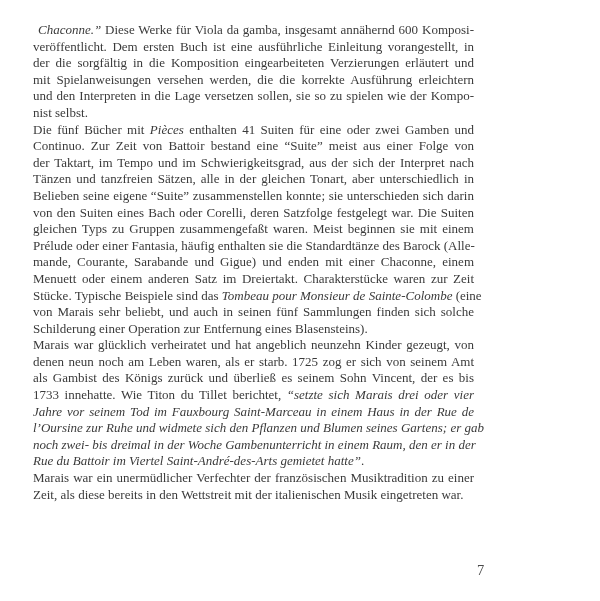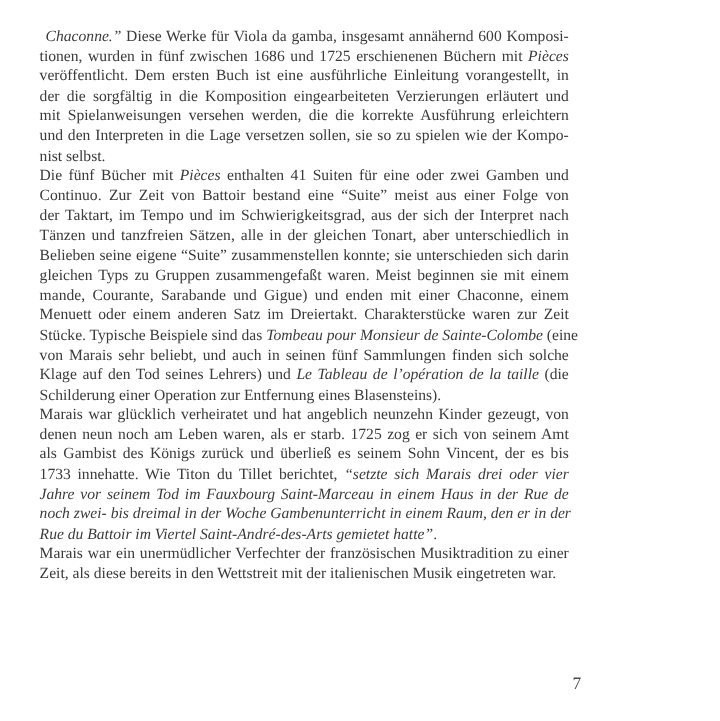--- a/index.html
+++ b/index.html
@@ -51,47 +51,48 @@
     color: #4a4a4a;
   }
 </style>
 </head>
 <body>
 
 <div class="page">
   <div class="text-block">
       <div class="paragraph">
         <div class="line" style="text-indent: 5px;"><span class="it">Chaconne.”</span><span class="rm"> Diese Werke für Viola da gamba, insgesamt annähernd 600 Komposi-</span></div>
-        <div class="line"><span class="rm">tionen, wurden in fünf zwischen 1686 und 1725 erschienenen Büchern mit </span><span class="it">Pièces</span></div>
         <div class="line"><span class="rm">veröffentlicht. Dem ersten Buch ist eine ausführliche Einleitung vorangestellt, in</span></div>
         <div class="line"><span class="rm">der die sorgfältig in die Komposition eingearbeiteten Verzierungen erläutert und</span></div>
         <div class="line"><span class="rm">mit Spielanweisungen versehen werden, die die korrekte Ausführung erleichtern</span></div>
         <div class="line"><span class="rm">und den Interpreten in die Lage versetzen sollen, sie so zu spielen wie der Kompo-</span></div>
         <div class="line last"><span class="rm">nist selbst.</span></div>
       </div>
       <div class="paragraph">
         <div class="line"><span class="rm">Die fünf Bücher mit </span><span class="it">Pièces</span><span class="rm"> enthalten 41 Suiten für eine oder zwei Gamben und</span></div>
         <div class="line"><span class="rm">Continuo. Zur Zeit von Battoir bestand eine “Suite” meist aus einer Folge von</span></div>
         <div class="line"><span class="rm">der Taktart, im Tempo und im Schwierigkeitsgrad, aus der sich der Interpret nach</span></div>
         <div class="line"><span class="rm">Tänzen und tanzfreien Sätzen, alle in der gleichen Tonart, aber unterschiedlich in</span></div>
         <div class="line"><span class="rm">Belieben seine eigene “Suite” zusammenstellen konnte; sie unterschieden sich darin</span></div>
+        <div class="line"><span class="rm">von den Suiten eines Bach oder Corelli, deren Satzfolge festgelegt war. Die Suiten</span></div>
         <div class="line"><span class="rm">gleichen Typs zu Gruppen zusammengefaßt waren. Meist beginnen sie mit einem</span></div>
+        <div class="line"><span class="rm">Prélude oder einer Fantasia, häufig enthalten sie die Standardtänze des Barock (Alle-</span></div>
         <div class="line"><span class="rm">mande, Courante, Sarabande und Gigue) und enden mit einer Chaconne, einem</span></div>
         <div class="line"><span class="rm">Menuett oder einem anderen Satz im Dreiertakt. Charakterstücke waren zur Zeit</span></div>
         <div class="line"><span class="rm">Stücke. Typische Beispiele sind das </span><span class="it">Tombeau pour Monsieur de Sainte-Colombe</span><span class="rm"> (eine</span></div>
         <div class="line"><span class="rm">von Marais sehr beliebt, und auch in seinen fünf Sammlungen finden sich solche</span></div>
-        <div class="line"><span class="rm">Klage auf den Tod seines Lehrers) und </span><span class="it">Le Tableau de l’opération de la taille</span><span class="rm"> (die</span></div>
         <div class="line last"><span class="rm">Schilderung einer Operation zur Entfernung eines Blasensteins).</span></div>
       </div>
       <div class="paragraph">
         <div class="line"><span class="rm">Marais war glücklich verheiratet und hat angeblich neunzehn Kinder gezeugt, von</span></div>
         <div class="line"><span class="rm">denen neun noch am Leben waren, als er starb. 1725 zog er sich von seinem Amt</span></div>
         <div class="line"><span class="rm">als Gambist des Königs zurück und überließ es seinem Sohn Vincent, der es bis</span></div>
         <div class="line"><span class="rm">1733 innehatte. Wie Titon du Tillet berichtet, </span><span class="it">“setzte sich Marais drei oder vier</span></div>
         <div class="line"><span class="it">Jahre vor seinem Tod im Fauxbourg Saint-Marceau in einem Haus in der Rue de</span></div>
+        <div class="line"><span class="it">l’Oursine zur Ruhe und widmete sich den Pflanzen und Blumen seines Gartens; er gab</span></div>
         <div class="line"><span class="it">noch zwei- bis dreimal in der Woche Gambenunterricht in einem Raum, den er in der</span></div>
         <div class="line last"><span class="it">Rue du Battoir im Viertel Saint-André-des-Arts gemietet hatte”</span><span class="rm">.</span></div>
       </div>
       <div class="paragraph">
         <div class="line"><span class="rm">Marais war ein unermüdlicher Verfechter der französischen Musiktradition zu einer</span></div>
         <div class="line last"><span class="rm">Zeit, als diese bereits in den Wettstreit mit der italienischen Musik eingetreten war.</span></div>
       </div>
     </div>
   <div class="page-number">7</div>
 </div>

